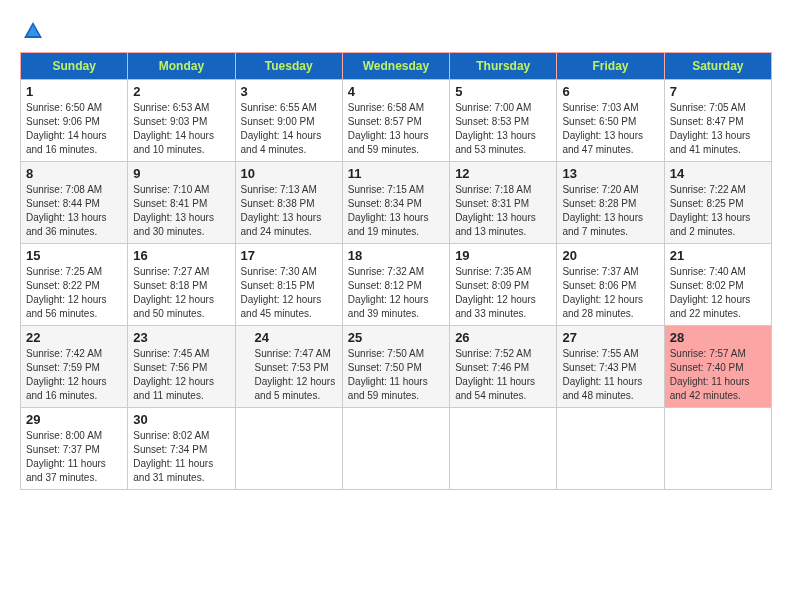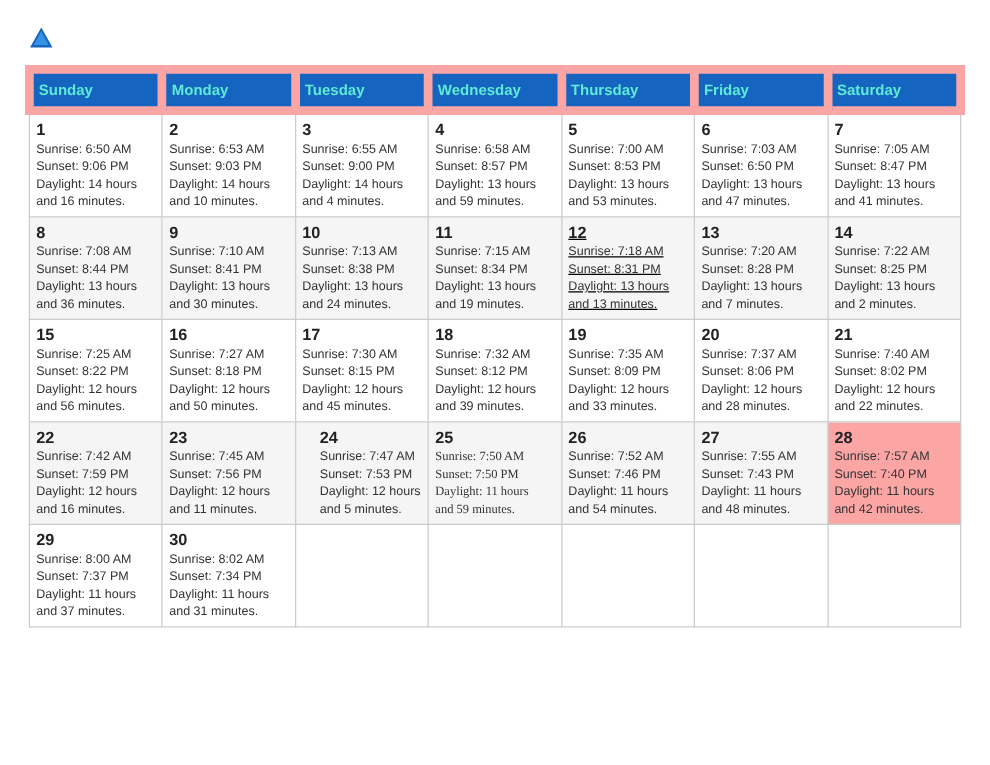--- a/index.html
+++ b/index.html
@@ -32,26 +32,26 @@
       font-size: 14px;
       color: #444;
     }
     .calendar-table {
       width: 100%;
       border-collapse: collapse;
       font-size: 11px;
     }
     .calendar-table th {
       background: #1565C0;
-      color: #5eead4;
+      color: #bef264;
       padding: 6px 4px;
-      text-align: left;
+      text-align: center;
       font-size: 12px;
       font-weight: bold;
-      border: 7px solid #fca5a5;
+      border: 1px solid #fca5a5;
     }
     .calendar-table td {
       border: 1px solid #ccc;
       padding: 4px 5px;
       vertical-align: top;
       height: 80px;
       width: calc(100% / 7);
       background: #fff;
     }
     .calendar-table tr:nth-child(even) td {
@@ -181,21 +181,21 @@
 Daylight: 13 hours
 and 24 minutes.</div>
         </td>
         <td style="background: rgb(245, 245, 245);">
           <span class="day-number">11</span>
           <div class="day-info" style="white-space: pre-line;">Sunrise: 7:15 AM
 Sunset: 8:34 PM
 Daylight: 13 hours
 and 19 minutes.</div>
         </td>
-        <td style="background: rgb(245, 245, 245); text-decoration: underline;">
+        <td style="background: rgb(245, 245, 245);">
           <span class="day-number">12</span>
           <div class="day-info" style="white-space: pre-line;">Sunrise: 7:18 AM
 Sunset: 8:31 PM
 Daylight: 13 hours
 and 13 minutes.</div>
         </td>
         <td style="background: rgb(245, 245, 245);">
           <span class="day-number">13</span>
           <div class="day-info" style="white-space: pre-line;">Sunrise: 7:20 AM
 Sunset: 8:28 PM
@@ -278,21 +278,21 @@
         </td>
         <td style="background: rgb(245, 245, 245); padding-left: 19px;">
           <span class="day-number">24</span>
           <div class="day-info" style="white-space: pre-line;">Sunrise: 7:47 AM
 Sunset: 7:53 PM
 Daylight: 12 hours
 and 5 minutes.</div>
         </td>
         <td style="background: rgb(245, 245, 245);">
           <span class="day-number">25</span>
-          <div class="day-info" style="white-space: pre-line; font-family: Liberation Serif, serif;">Sunrise: 7:50 AM
+          <div class="day-info" style="white-space: pre-line;">Sunrise: 7:50 AM
 Sunset: 7:50 PM
 Daylight: 11 hours
 and 59 minutes.</div>
         </td>
         <td style="background: rgb(245, 245, 245);">
           <span class="day-number">26</span>
           <div class="day-info" style="white-space: pre-line;">Sunrise: 7:52 AM
 Sunset: 7:46 PM
 Daylight: 11 hours
 and 54 minutes.</div>

